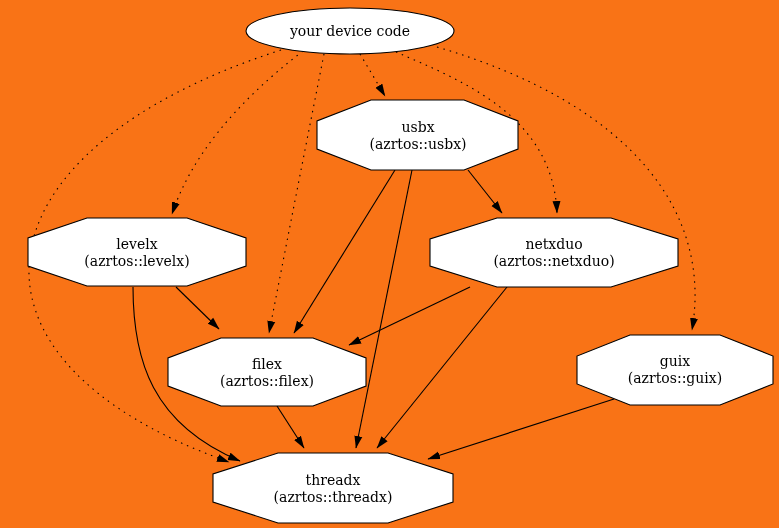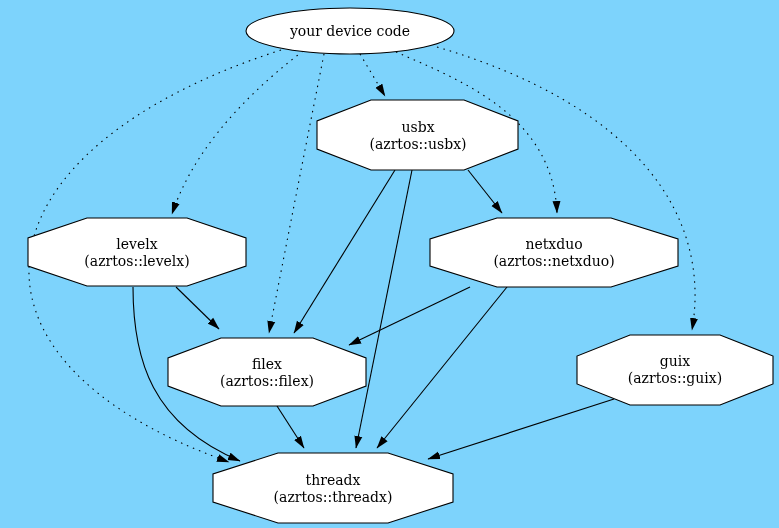--- a/index.html
+++ b/index.html
@@ -5,21 +5,21 @@
   html, body {
     margin: 0;
     padding: 0;
     background: #ffffff;
     font-family: "DejaVu Serif", "Liberation Serif", serif;
   }
   .canvas {
     position: relative;
     width: 779px;
     height: 528px;
-    background: #7dd3fc;
+    background: #f97316;
     overflow: hidden;
   }
   svg { display: block; }
   .edge {
     fill: none;
     stroke: #000000;
     stroke-width: 1.1;
   }
   .edge.dotted {
     stroke-dasharray: 1.5 5;

